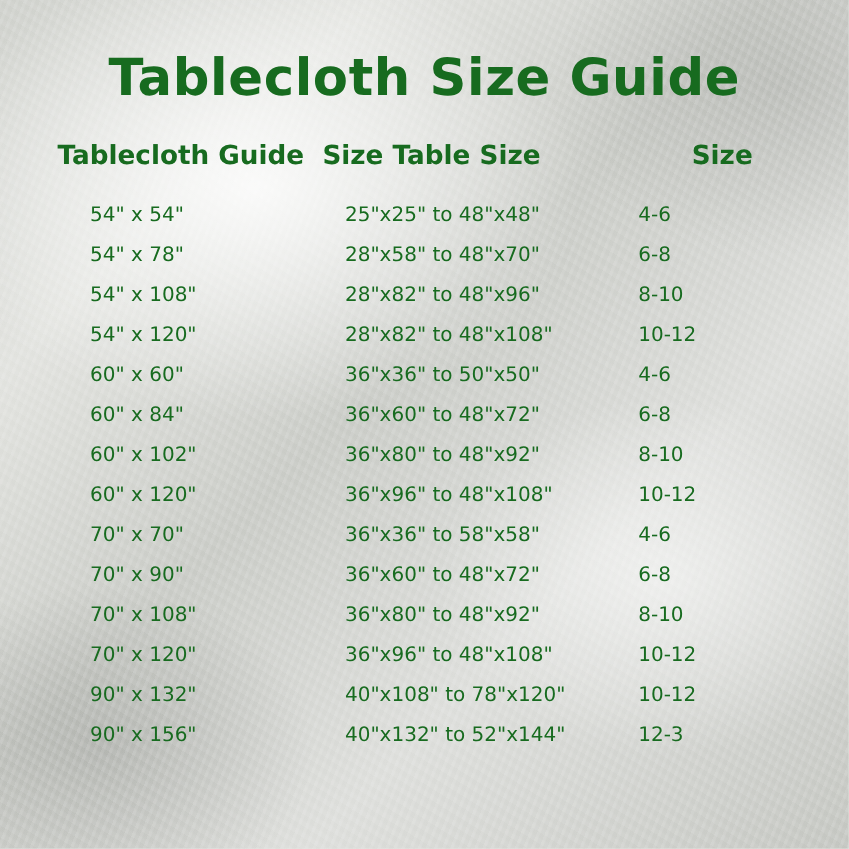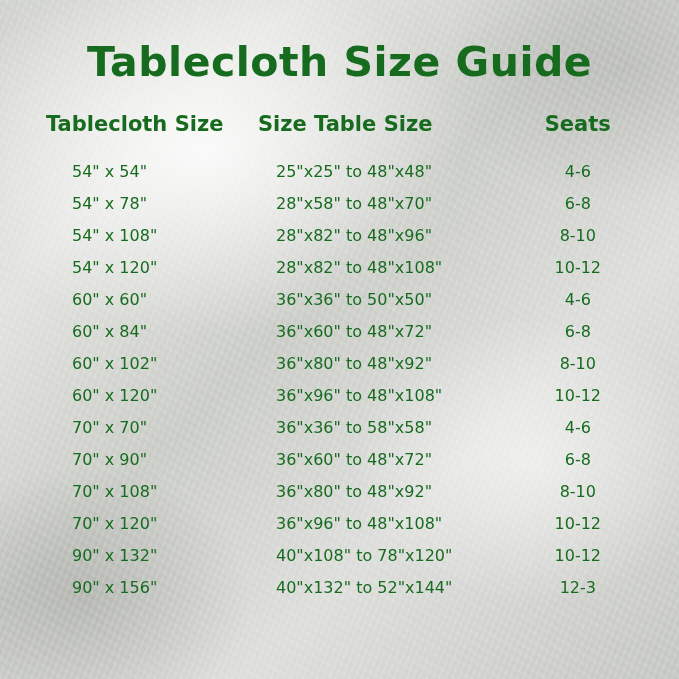--- a/index.html
+++ b/index.html
@@ -78,41 +78,41 @@
   table.size-table td {
     color: #176b1f;
     font-family: "DejaVu Sans", sans-serif;
     font-size: 16px;
     padding: 6px 0 7px 0;
     text-align: left;
     white-space: nowrap;
   }
   table.size-table td.col-1 { padding-left: 38px; }
   table.size-table td.col-2 { padding-left: 22px; }
-  table.size-table td.col-3 { text-align: center; padding-left: 0; }
+  table.size-table td.col-3 { text-align: left; padding-left: 0; }
 </style>
 </head>
 <body>
 
 <div class="poster">
   <div class="content">
 
     <div class="title">Tablecloth Size Guide</div>
 
     <table class="size-table">
       <colgroup>
         <col class="c1">
         <col class="c2">
         <col class="c3">
       </colgroup>
       <thead>
         <tr>
-          <th class="col-1">Tablecloth Size</th>
+          <th class="col-1">Tablecloth Guide</th>
           <th class="col-2">Size Table Size</th>
-          <th class="col-3">Seats</th>
+          <th class="col-3">Size</th>
         </tr>
       </thead>
       <tbody>
         <tr>
           <td class="col-1">54" x 54"</td>
           <td class="col-2">25"x25" to 48"x48"</td>
           <td class="col-3">4-6</td>
         </tr>
         <tr>
           <td class="col-1">54" x 78"</td>

